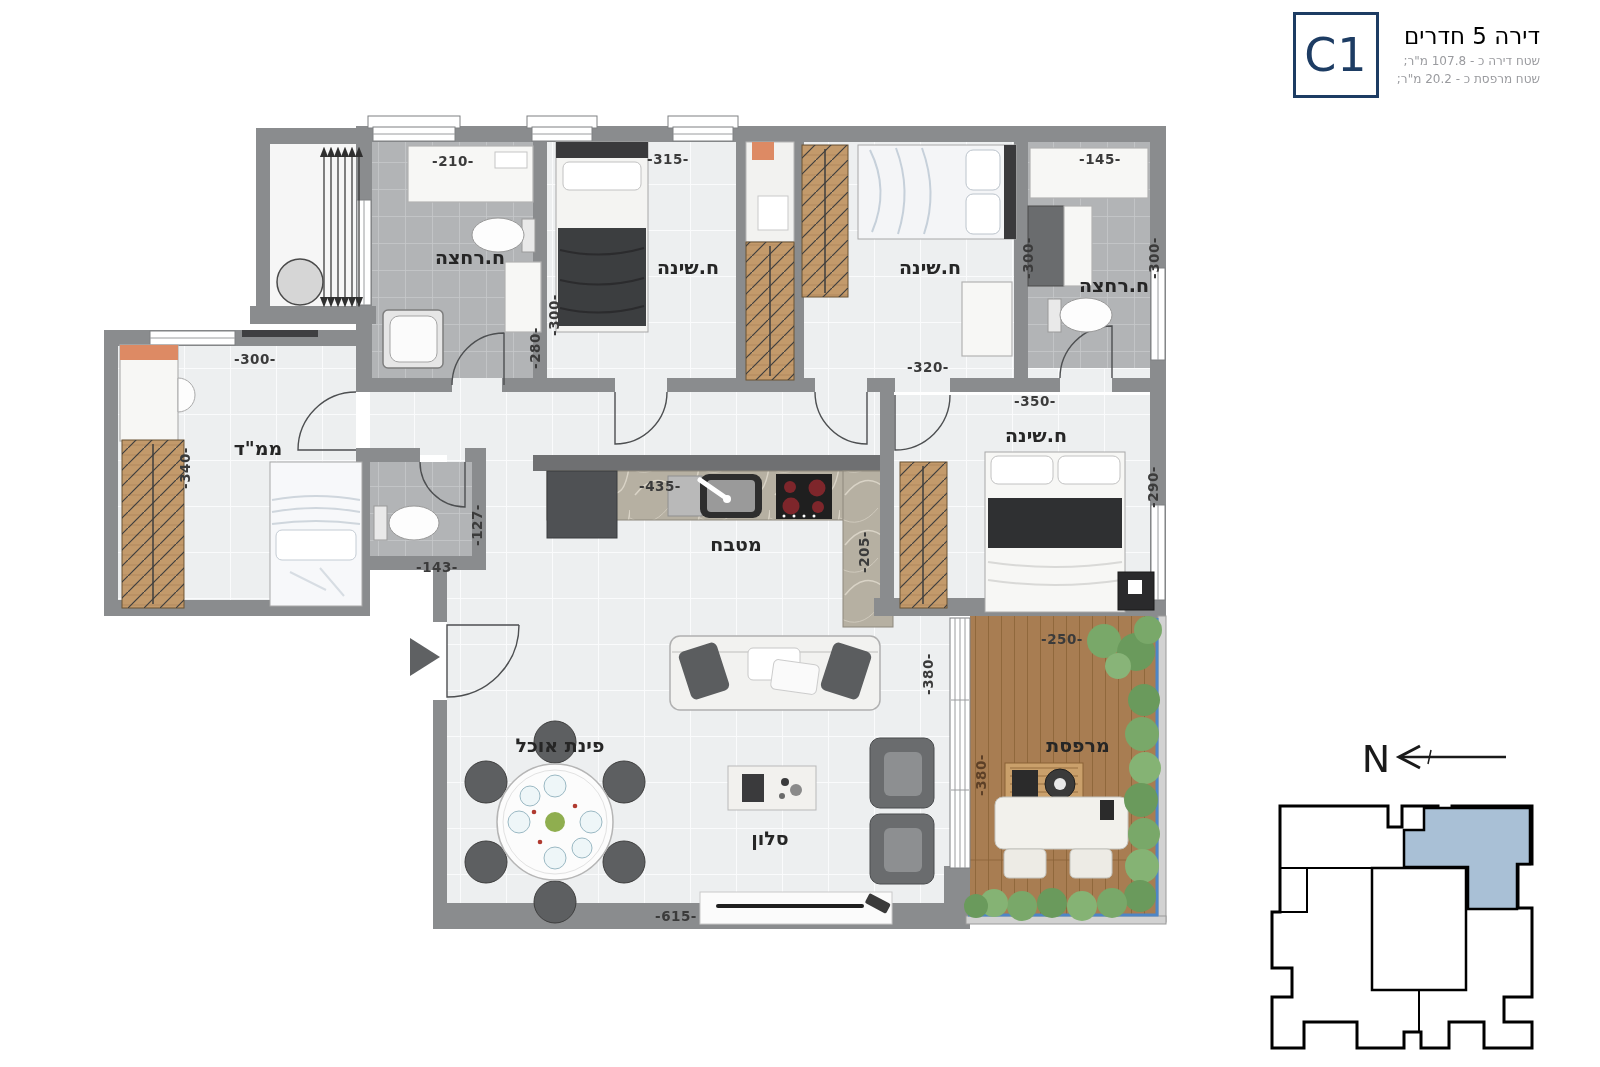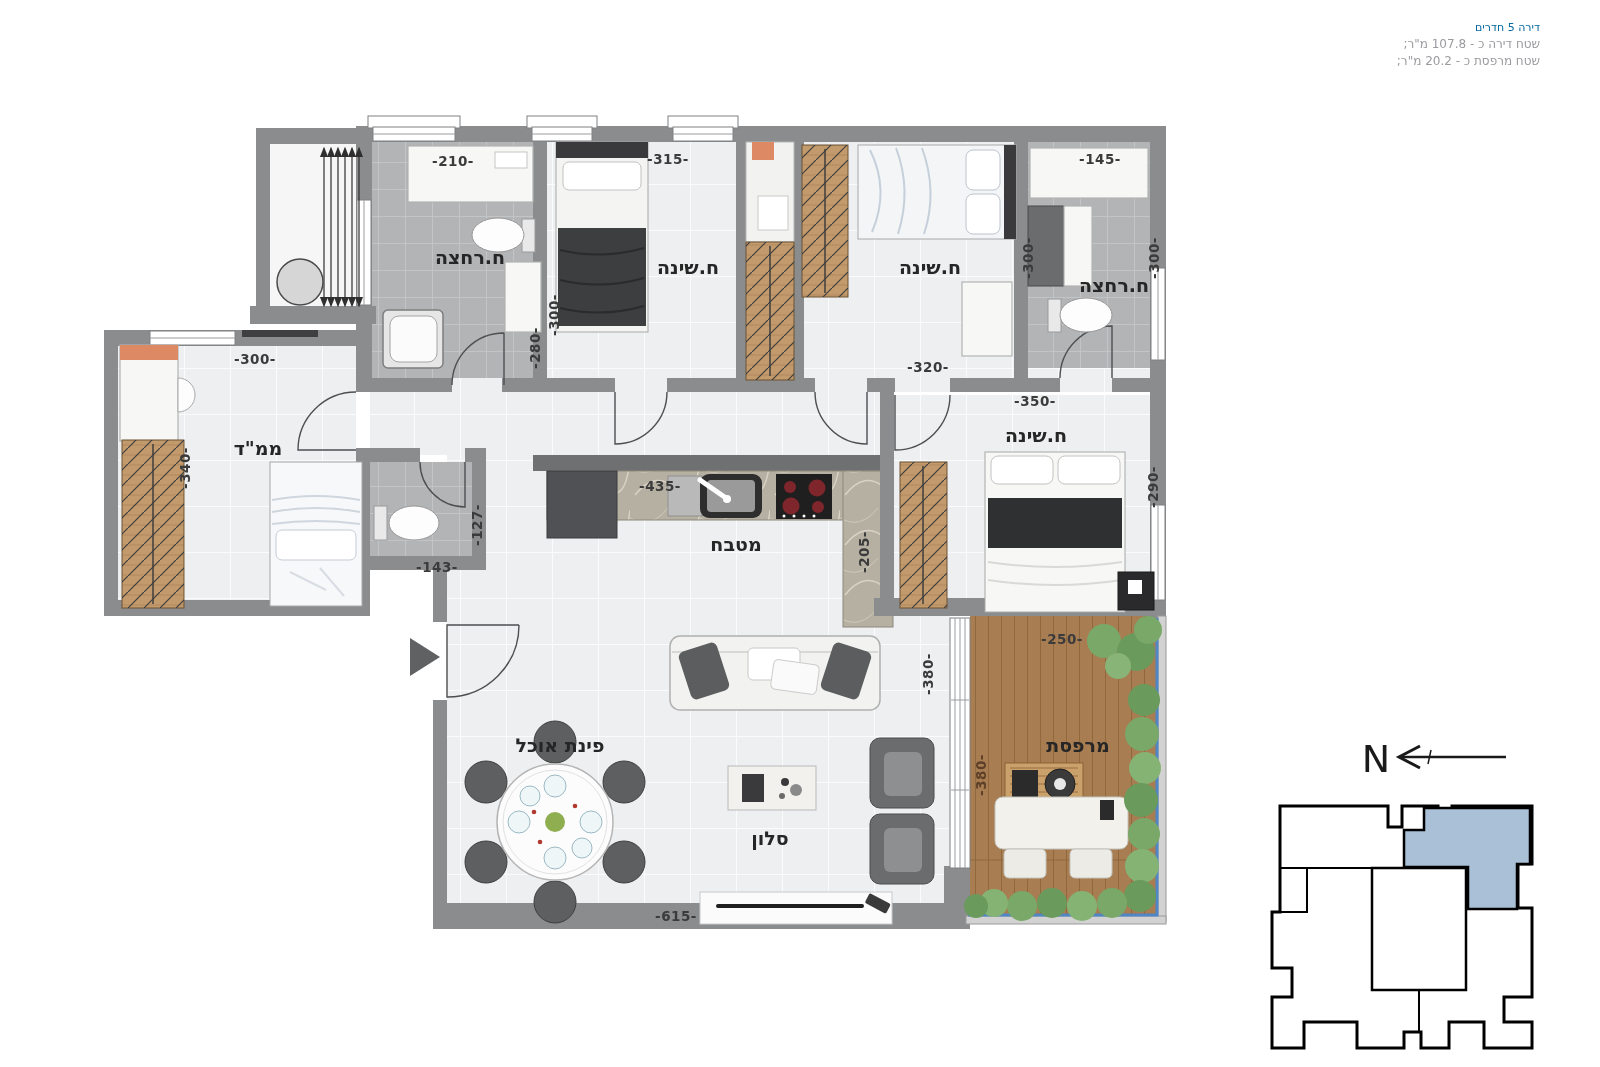--- a/index.html
+++ b/index.html
@@ -2,21 +2,21 @@
 <html lang="he"><head>
 <meta charset="utf-8">
 <style>
   html,body{margin:0;padding:0;background:#ffffff;}
   .canvas{position:relative;width:1600px;height:1067px;background:#ffffff;overflow:hidden;
           font-family:"DejaVu Sans",sans-serif;}
   
   .hdr{position:absolute;top:12px;right:60px;display:flex;align-items:flex-start;direction:rtl;}
   .hdr-text{display:flex;flex-direction:column;align-items:flex-start;margin-left:18px;margin-top:8px;
             text-align:right;color:#8f9094;line-height:1.45;}
-  .hdr-line1{font-size:11px;color:#0369a1;}
+  .hdr-line1{font-size:23px;color:#000000;}
   .hdr-line2,.hdr-line3{font-size:12px;color:#9a9b9f;}
   .unit-box{width:80px;height:80px;border:3px solid #1d3c63;display:flex;align-items:center;justify-content:center;}
   .unit-code{font-size:46px;color:#1d3c63;letter-spacing:1px;font-family:"DejaVu Sans",sans-serif;}
   svg{position:absolute;left:0;top:0;}
   svg text{font-family:"DejaVu Sans",sans-serif;}
   .room-label{font-size:19px;font-weight:bold;fill:#262626;}
   .dim{font-size:13.5px;font-weight:bold;fill:#3b3b3b;letter-spacing:0.5px;}
   .dim-wood{fill:#5d4027;}
   .wall{fill:#8a8c8e;}
   .wall-dark{fill:#6f7072;}
@@ -31,20 +31,23 @@
 </head>
 <body>
 
 <div class="canvas">
 
   <div class="hdr">
     <div class="hdr-text">
       <span class="hdr-line1">דירה 5 חדרים</span>
       <span class="hdr-line2">שטח דירה כ - 107.8 מ"ר;</span>
       <span class="hdr-line3">שטח מרפסת כ - 20.2 מ"ר;</span>
+    </div>
+    <div class="unit-box">
+      <span class="unit-code">C1</span>
     </div>
   </div>
 
   <svg width="1600" height="1067" viewBox="0 0 1600 1067">
     <defs>
       <pattern id="tile" width="46" height="46" patternUnits="userSpaceOnUse">
         <rect width="46" height="46" fill="#edeff0"></rect>
         <path d="M0,0 H46 M0,0 V46" stroke="#fafbfc" stroke-width="2"></path>
       </pattern>
       <pattern id="btile" width="27" height="27" patternUnits="userSpaceOnUse">

